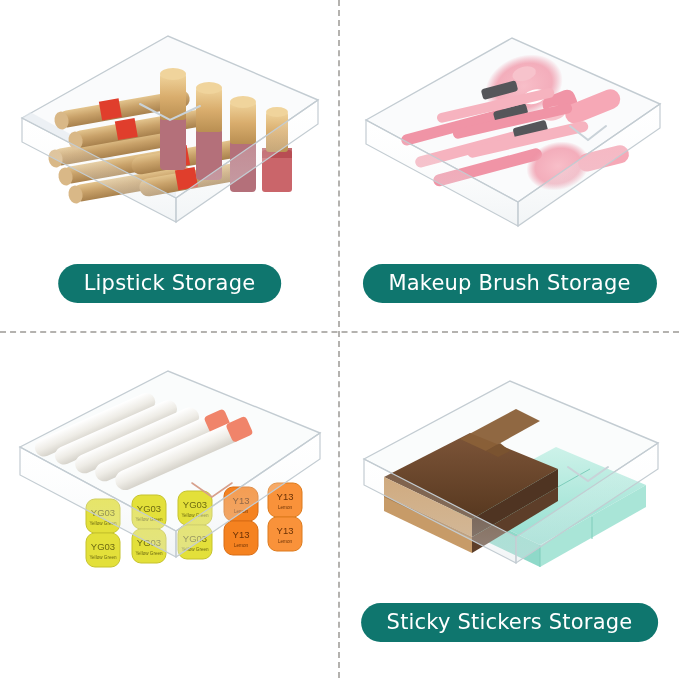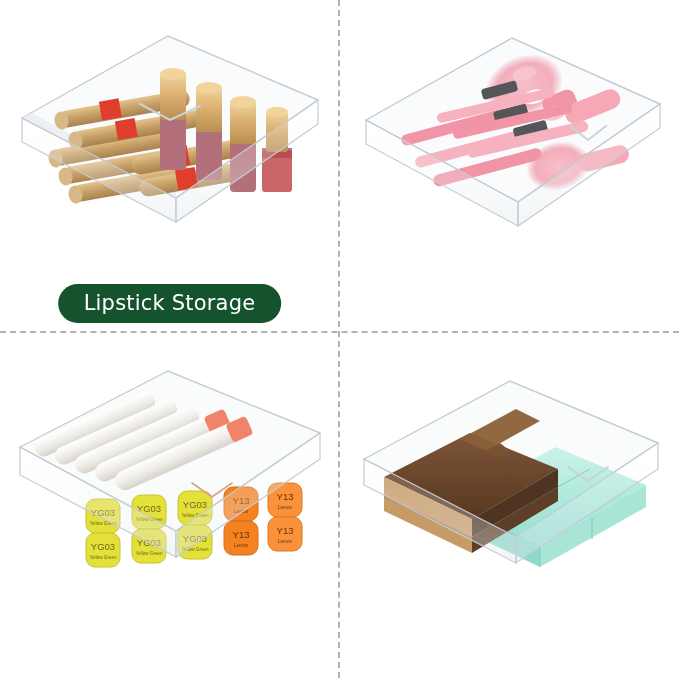--- a/index.html
+++ b/index.html
@@ -57,24 +57,24 @@
     width: 339px;
     height: 252px;
   }
   .scene svg { display: block; width: 339px; height: 252px; }
 
   
   .pill {
     position: absolute;
     left: 50%;
     transform: translateX(-50%);
-    top: 284px;
+    top: 264px;
     height: 39px;
     border-radius: 20px;
-    background: #14532d;
+    background: #0f766e;
     display: flex;
     align-items: center;
     justify-content: center;
     padding: 0 26px;
     box-sizing: border-box;
     white-space: nowrap;
   }
   .pill span {
     color: #ffffff;
     font-size: 21px;
@@ -248,20 +248,23 @@
           <rect x="236" y="148" width="52" height="18" rx="9" fill="#f6a8b6" transform="rotate(-14 236 148)"></rect>
         </g>
 
         <g>
           <polygon points="26,112 178,194 178,218 26,136" fill="url(#acrylicFront2)" stroke="#c3ccd2" stroke-width="1.2"></polygon>
           <polygon points="178,194 320,96 320,120 178,218" fill="url(#acrylicFront2)" stroke="#c3ccd2" stroke-width="1.2"></polygon>
           <polyline points="230,118 248,132 266,118" fill="none" stroke="#c9d2d8" stroke-width="2" stroke-linecap="round"></polyline>
         </g>
       </svg>
     </div>
+    <div class="pill">
+      <span>Makeup Brush Storage</span>
+    </div>
   </div>
 
   <div class="quad q3">
     <div class="scene">
       <svg viewBox="0 0 339 252" xmlns="http://www.w3.org/2000/svg">
         <defs>
           <linearGradient id="acrylicFront3" x1="0" y1="0" x2="0" y2="1">
             <stop offset="0" stop-color="#ffffff" stop-opacity=".10"></stop>
             <stop offset="1" stop-color="#dfe6ea" stop-opacity=".42"></stop>
           </linearGradient>
@@ -406,15 +409,18 @@
           <path d="M146 104 l14 -8 l10 8 l-12 6 z" fill="#7a5330"></path>
         </g>
 
         <g>
           <polygon points="24,112 176,190 176,216 24,138" fill="url(#acrylicFront4)" stroke="#c3ccd2" stroke-width="1.2"></polygon>
           <polygon points="176,190 318,96 318,122 176,216" fill="url(#acrylicFront4)" stroke="#c3ccd2" stroke-width="1.2"></polygon>
           <polyline points="228,120 248,134 268,120" fill="none" stroke="#c9d2d8" stroke-width="2" stroke-linecap="round"></polyline>
         </g>
       </svg>
     </div>
+    <div class="pill">
+      <span>Sticky Stickers Storage</span>
+    </div>
   </div>
 
 </div>
 
 </body></html>

